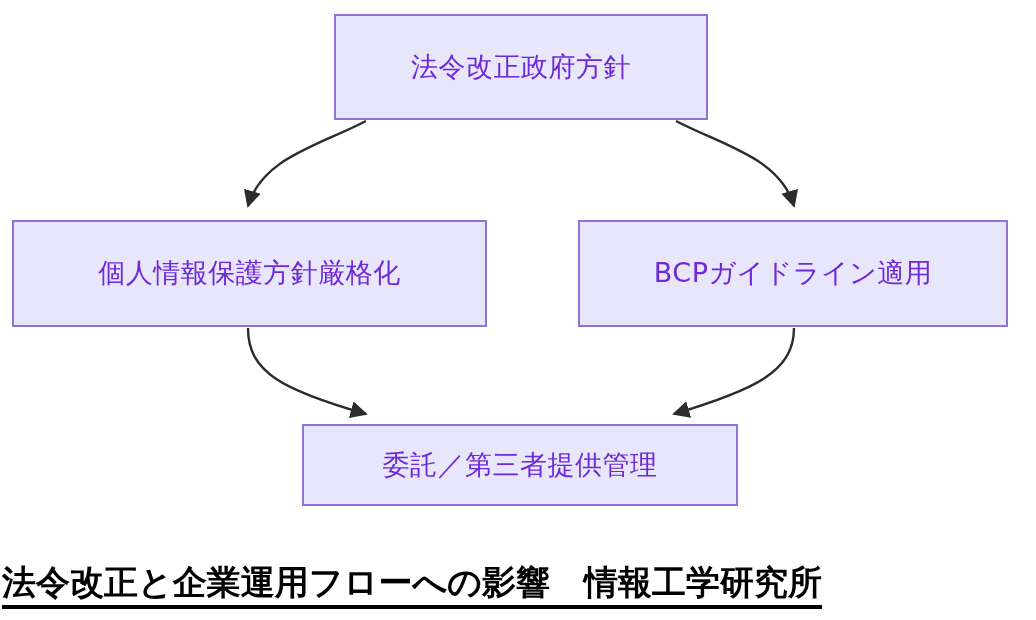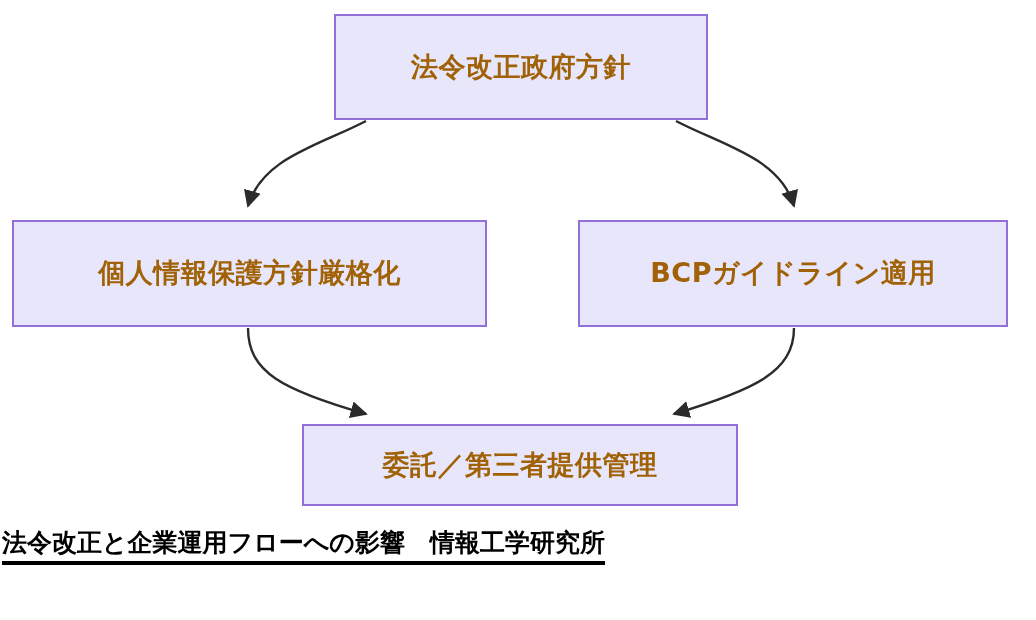--- a/index.html
+++ b/index.html
@@ -30,38 +30,38 @@
     position: absolute;
     box-sizing: border-box;
     background: #e7e6fa;
     border: 2px solid #9370d8;
     display: flex;
     align-items: center;
     justify-content: center;
     z-index: 2;
   }
   .node-label {
-    color: #a16207;
+    color: #6d28d9;
     font-size: 27px;
     line-height: 1.2;
-    font-weight: 700;
+    font-weight: 400;
     letter-spacing: 0.5px;
     white-space: nowrap;
     text-align: right;
   }
   #node-policy      { left: 334px; top: 14px;  width: 374px; height: 106px; }
   #node-privacy     { left: 12px;  top: 220px; width: 475px; height: 107px; }
   #node-bcp         { left: 578px; top: 220px; width: 430px; height: 107px; }
   #node-outsourcing { left: 302px; top: 424px; width: 436px; height: 82px; }
 
   #diagram-caption {
     position: absolute;
     left: 2px;
-    top: 529px;
-    font-size: 25px;
+    top: 563px;
+    font-size: 34px;
     font-weight: 700;
     color: #000000;
     letter-spacing: 0px;
     white-space: nowrap;
     border-bottom: 4px solid #000000;
     padding-bottom: 3px;
     line-height: 1.15;
   }
 </style>
 </head>

